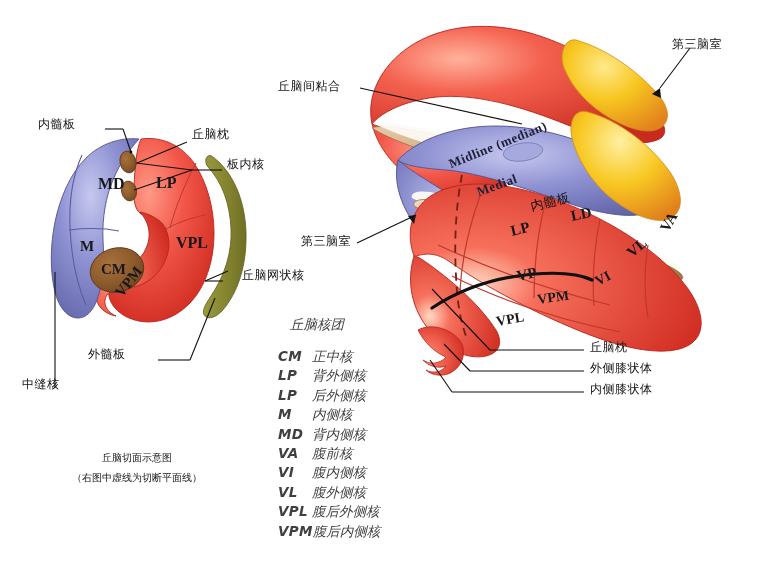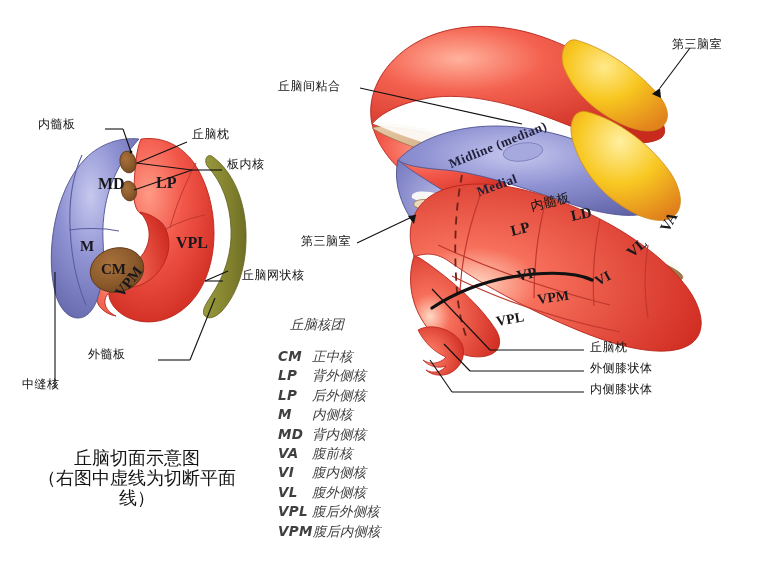--- a/index.html
+++ b/index.html
@@ -4,21 +4,21 @@
 <style>
   html,body{margin:0;padding:0;background:#ffffff;}
   body{width:762px;height:567px;position:relative;overflow:hidden;
        font-family:"DejaVu Sans","Liberation Sans",sans-serif;color:#1a1a1a;}
   #stage{position:absolute;left:0;top:0;width:762px;height:567px;}
   svg{position:absolute;left:0;top:0;}
   .cnlbl{position:absolute;font-family:"DejaVu Sans","Liberation Sans",sans-serif;
          font-size:12px;color:#141414;white-space:nowrap;line-height:1.15;letter-spacing:.5px;}
   .legend{position:absolute;font-size:13.5px;line-height:19.4px;color:#404040;white-space:nowrap;font-style:italic;}
   .legend .lgt{font-weight:600;letter-spacing:.3px;}
-  .caption{position:absolute;text-align:center;font-size:18px;line-height:20px;color:#141414;}
+  .caption{position:absolute;text-align:center;font-size:10px;line-height:20px;color:#141414;}
   .nuc{font-family:"Liberation Serif","DejaVu Serif",serif;font-weight:bold;fill:#17171c;}
 </style>
 </head>
 <body>
 
 <div id="stage">
 
 <svg width="762" height="567" viewBox="0 0 762 567">
   <defs>
     <radialGradient id="gRedA" cx="38%" cy="30%" r="78%">

